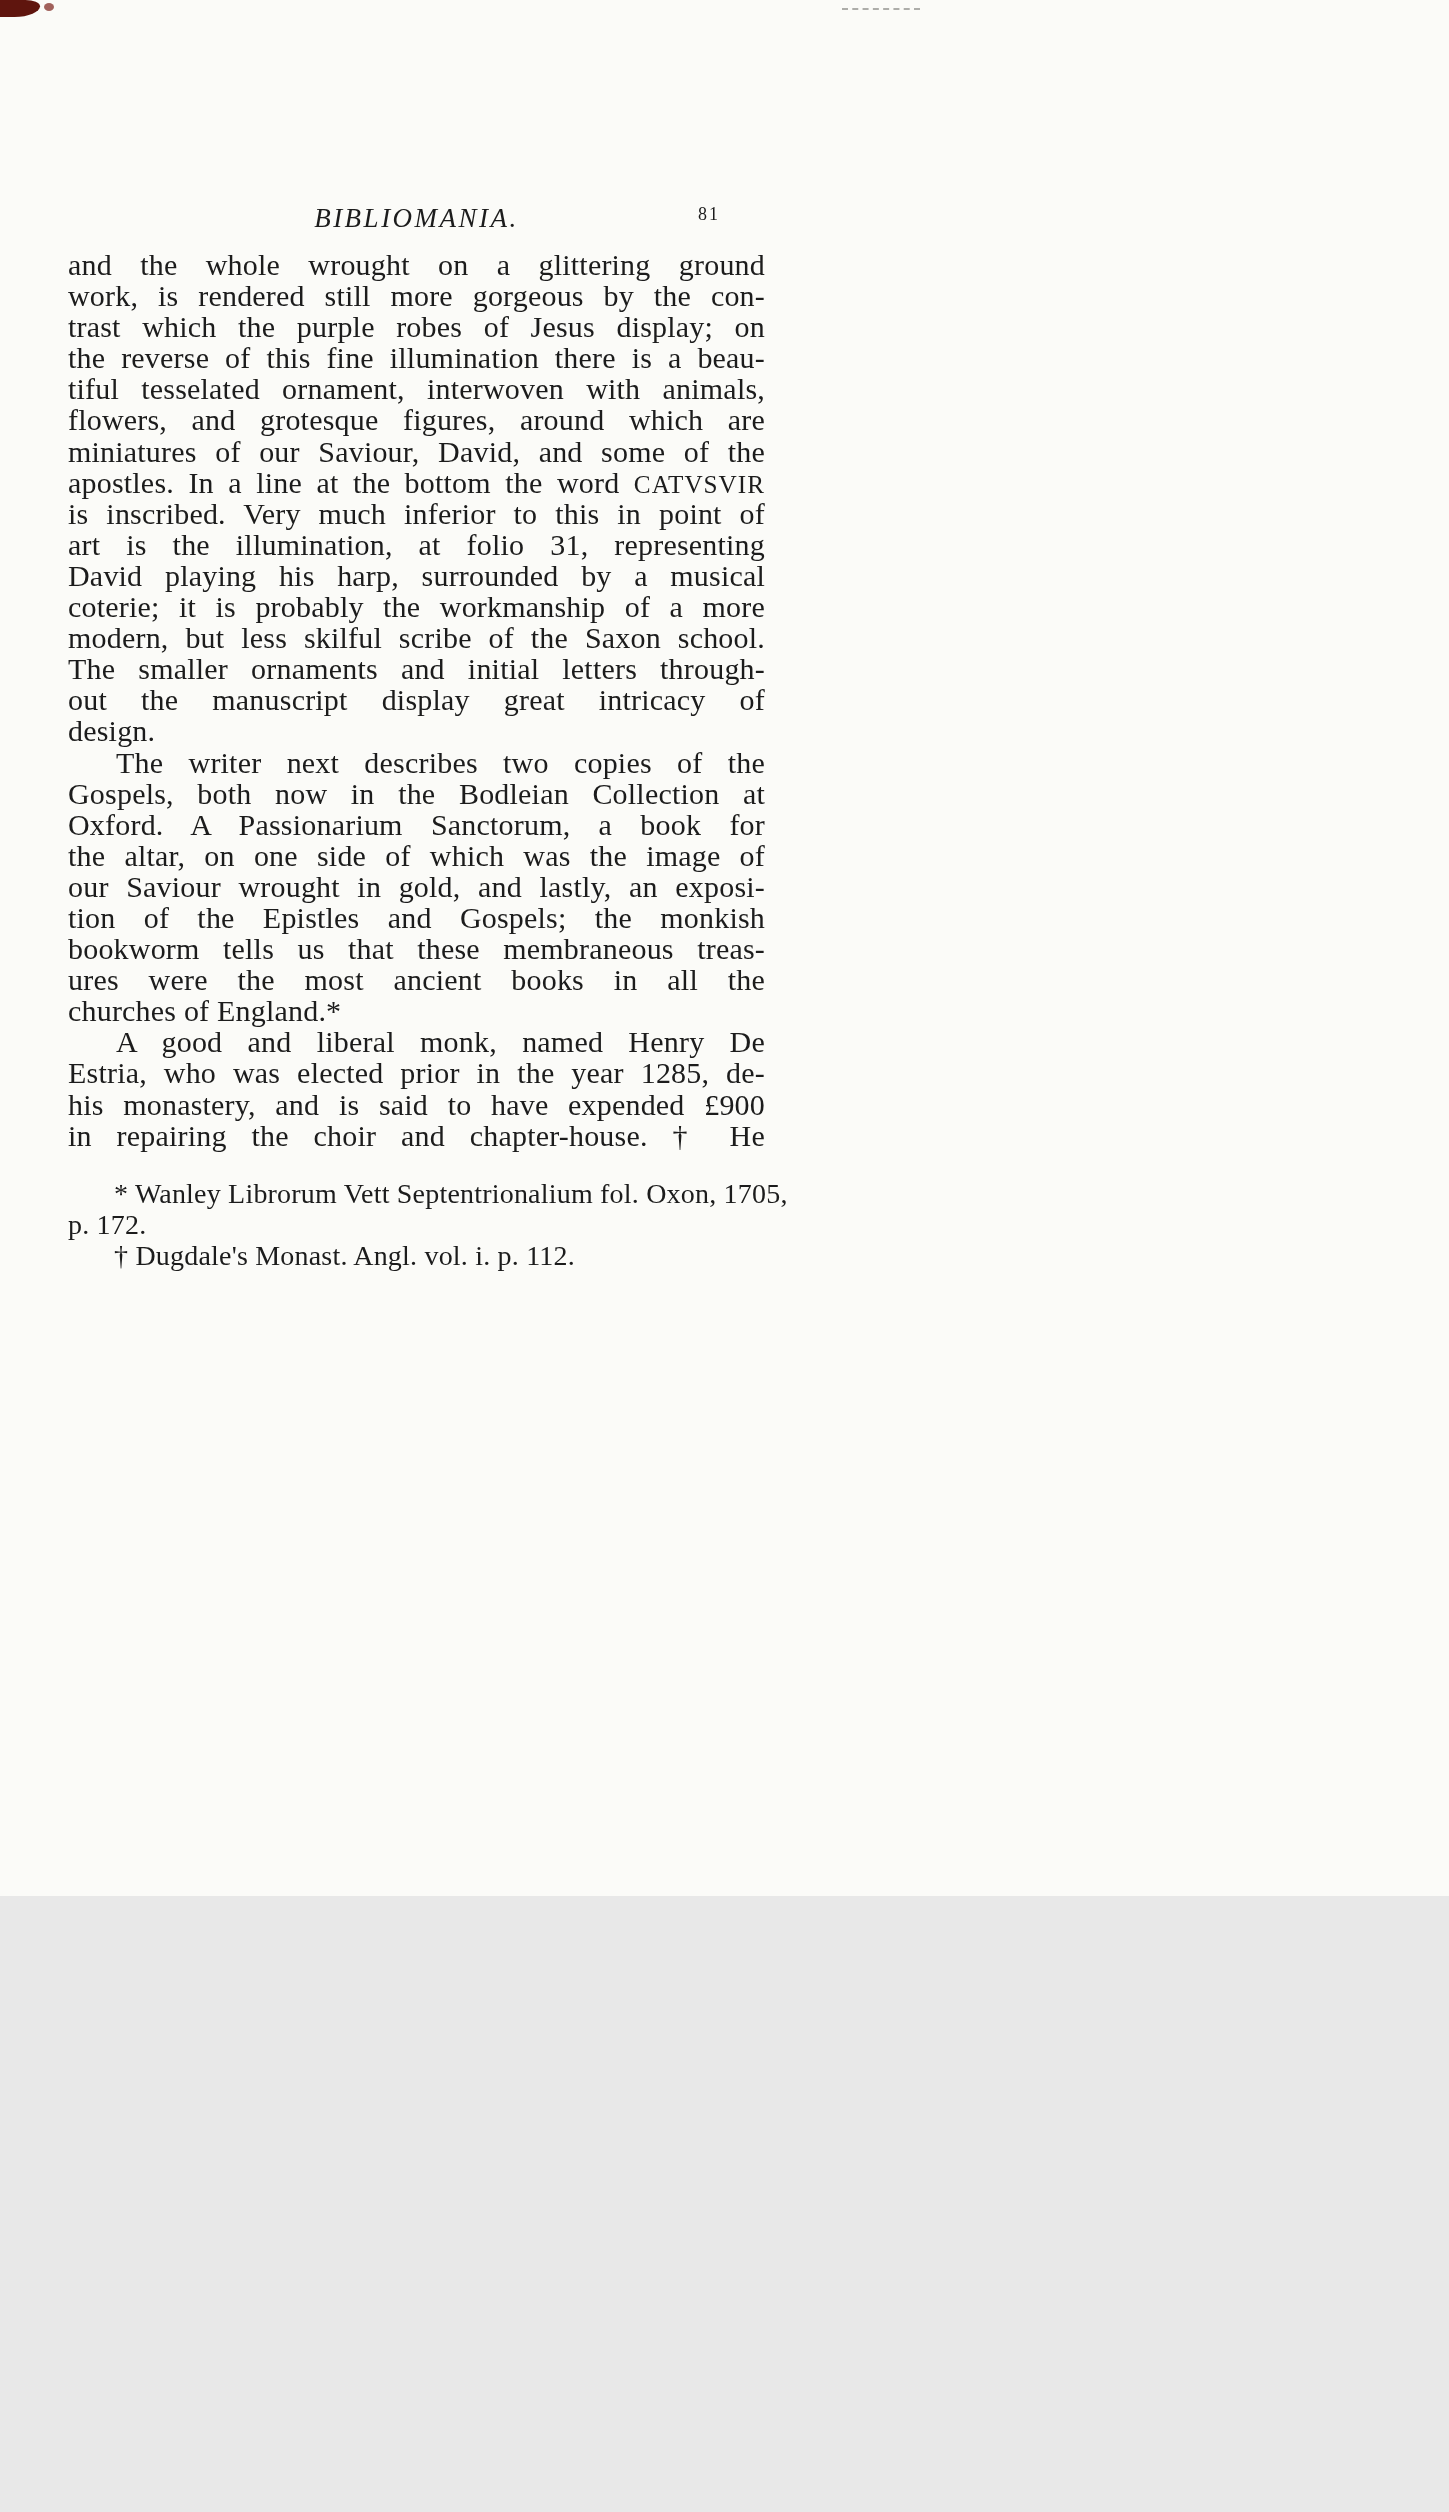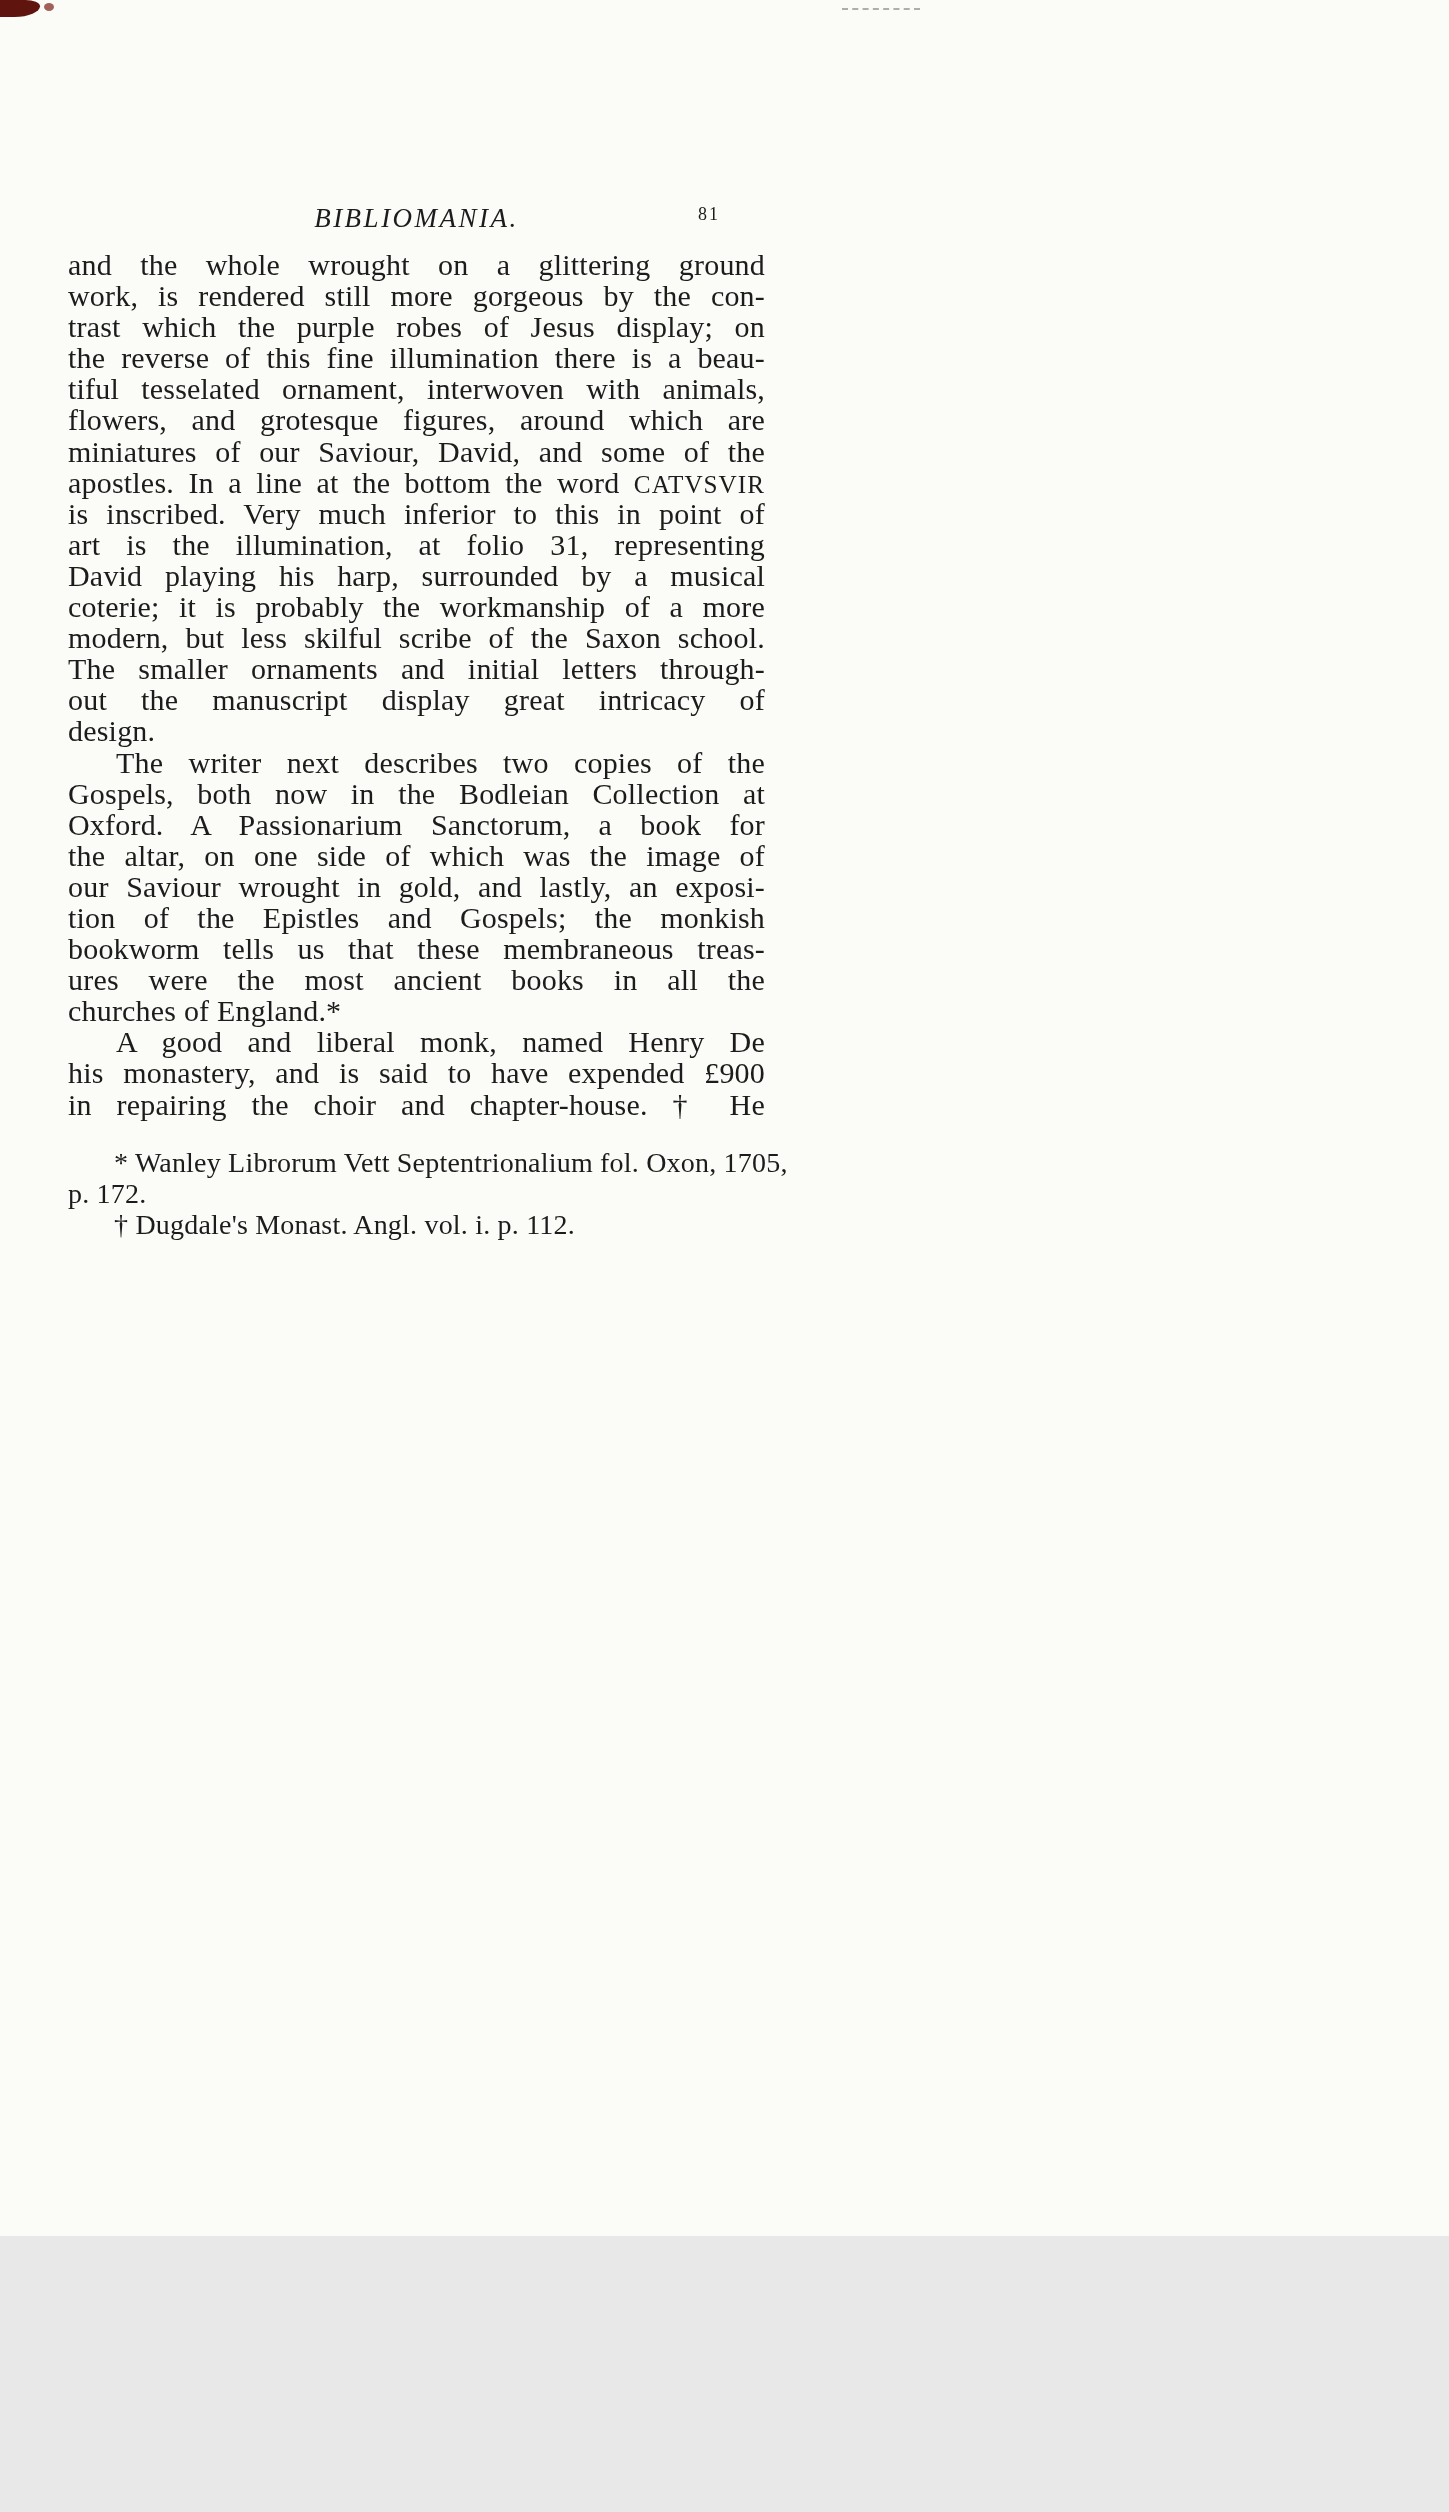--- a/index.html
+++ b/index.html
@@ -3,21 +3,21 @@
 <meta charset="utf-8">
 <style>
   html, body {
     margin: 0;
     padding: 0;
     background: #e8e8e8;
   }
   .sheet {
     position: relative;
     width: 1449px;
-    height: 2236px;
+    height: 1896px;
     background: #fbfbf8;
     overflow: hidden;
     font-family: "Liberation Serif", serif;
     color: #1c1c1c;
   }
 
   
   .artifact-top-left {
     position: absolute;
     left: 0; top: 0;
@@ -151,20 +151,21 @@
           <div class="line">Oxford. A Passionarium Sanctorum, a book for</div>
           <div class="line">the altar, on one side of which was the image of</div>
           <div class="line">our Saviour wrought in gold, and lastly, an exposi-</div>
           <div class="line">tion of the Epistles and Gospels; the monkish</div>
           <div class="line">bookworm tells us that these membraneous treas-</div>
           <div class="line">ures were the most ancient books in all the</div>
           <div class="line last">churches of England.*</div>
         </div>
         <div class="paragraph indent">
           <div class="line">A good and liberal monk, named Henry De</div>
+          <div class="line">Estria, who was elected prior in the year 1285, de-</div>
           <div class="line">his monastery, and is said to have expended £900</div>
           <div class="line">in repairing the choir and chapter-house. † He</div>
         </div>
       </div>
 
     <div class="footnotes body-paragraphs">
         <div class="footnote">
           <div class="line">* Wanley Librorum Vett Septentrionalium fol. Oxon, 1705,</div>
           <div class="line last">p. 172.</div>
         </div>

